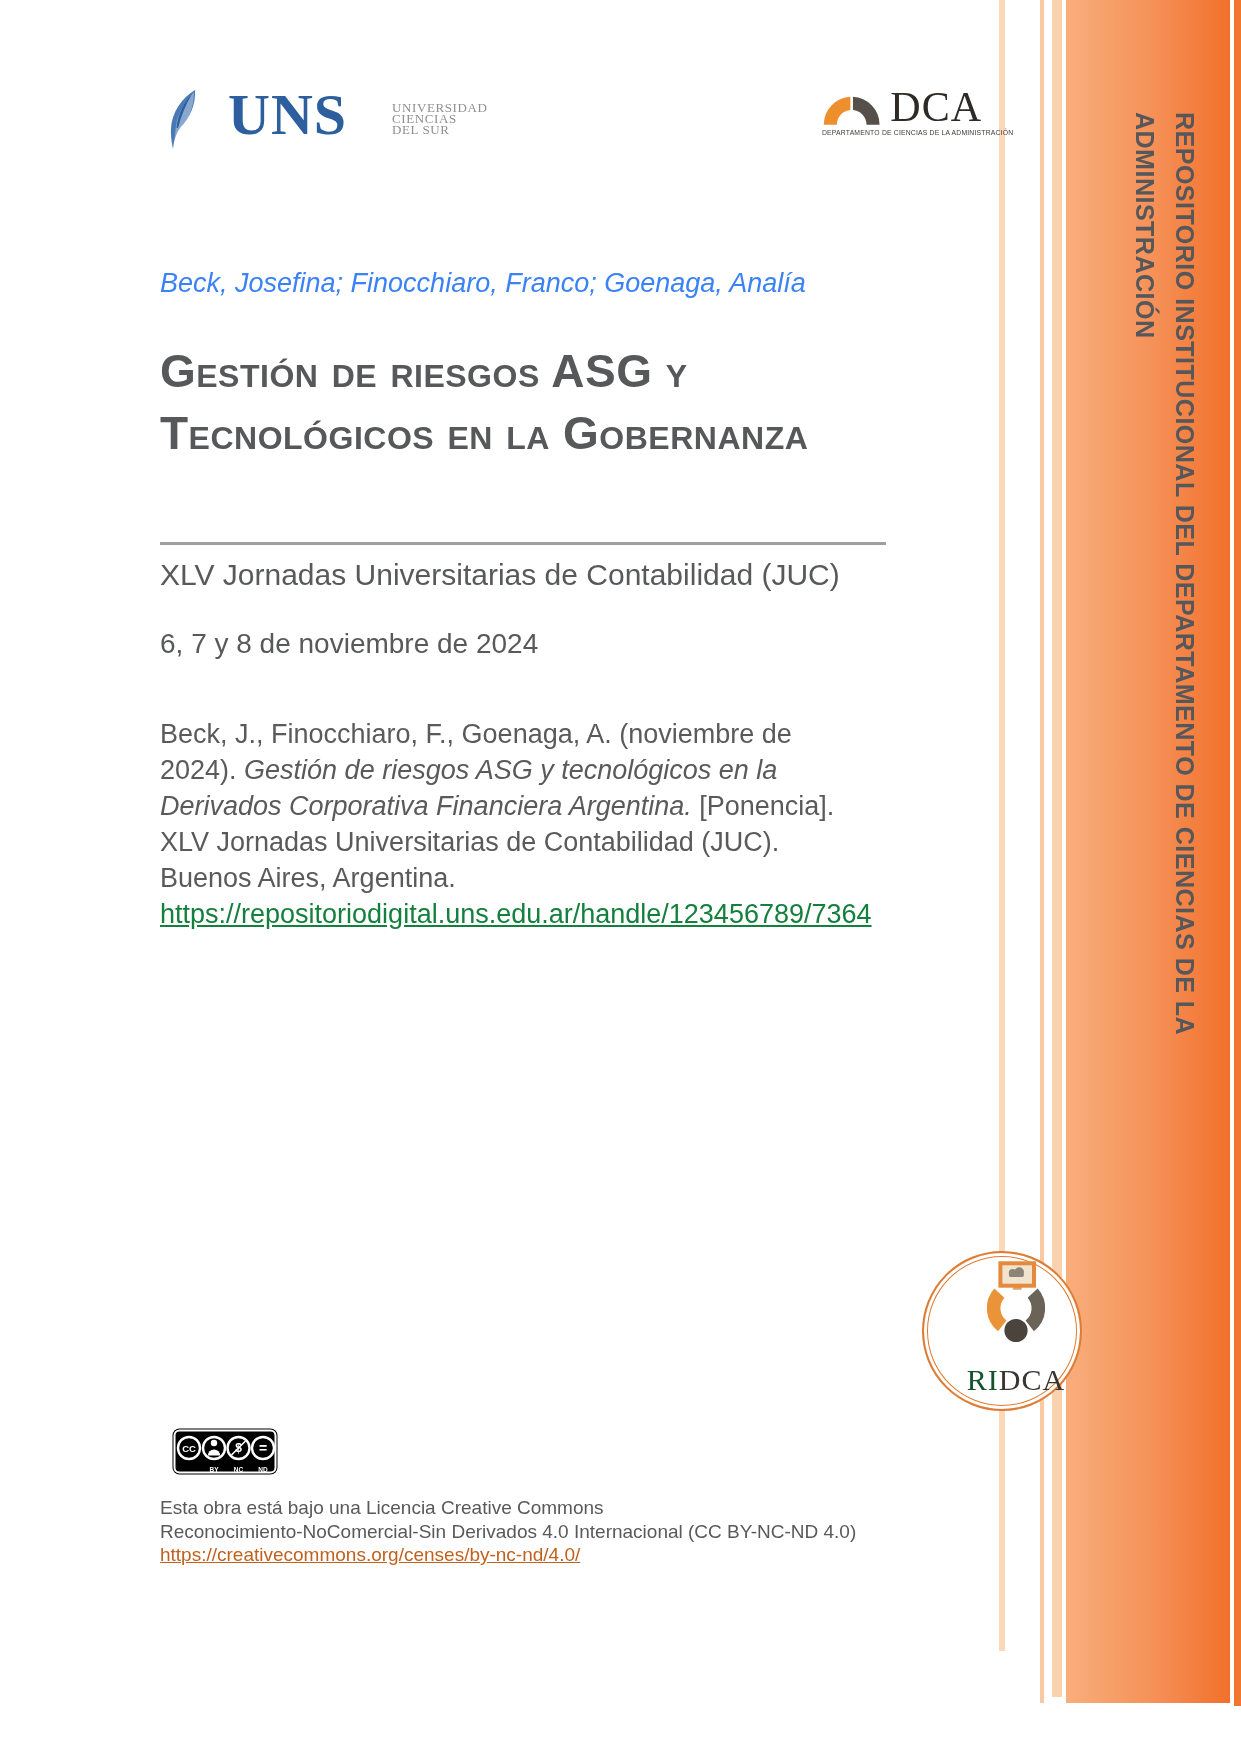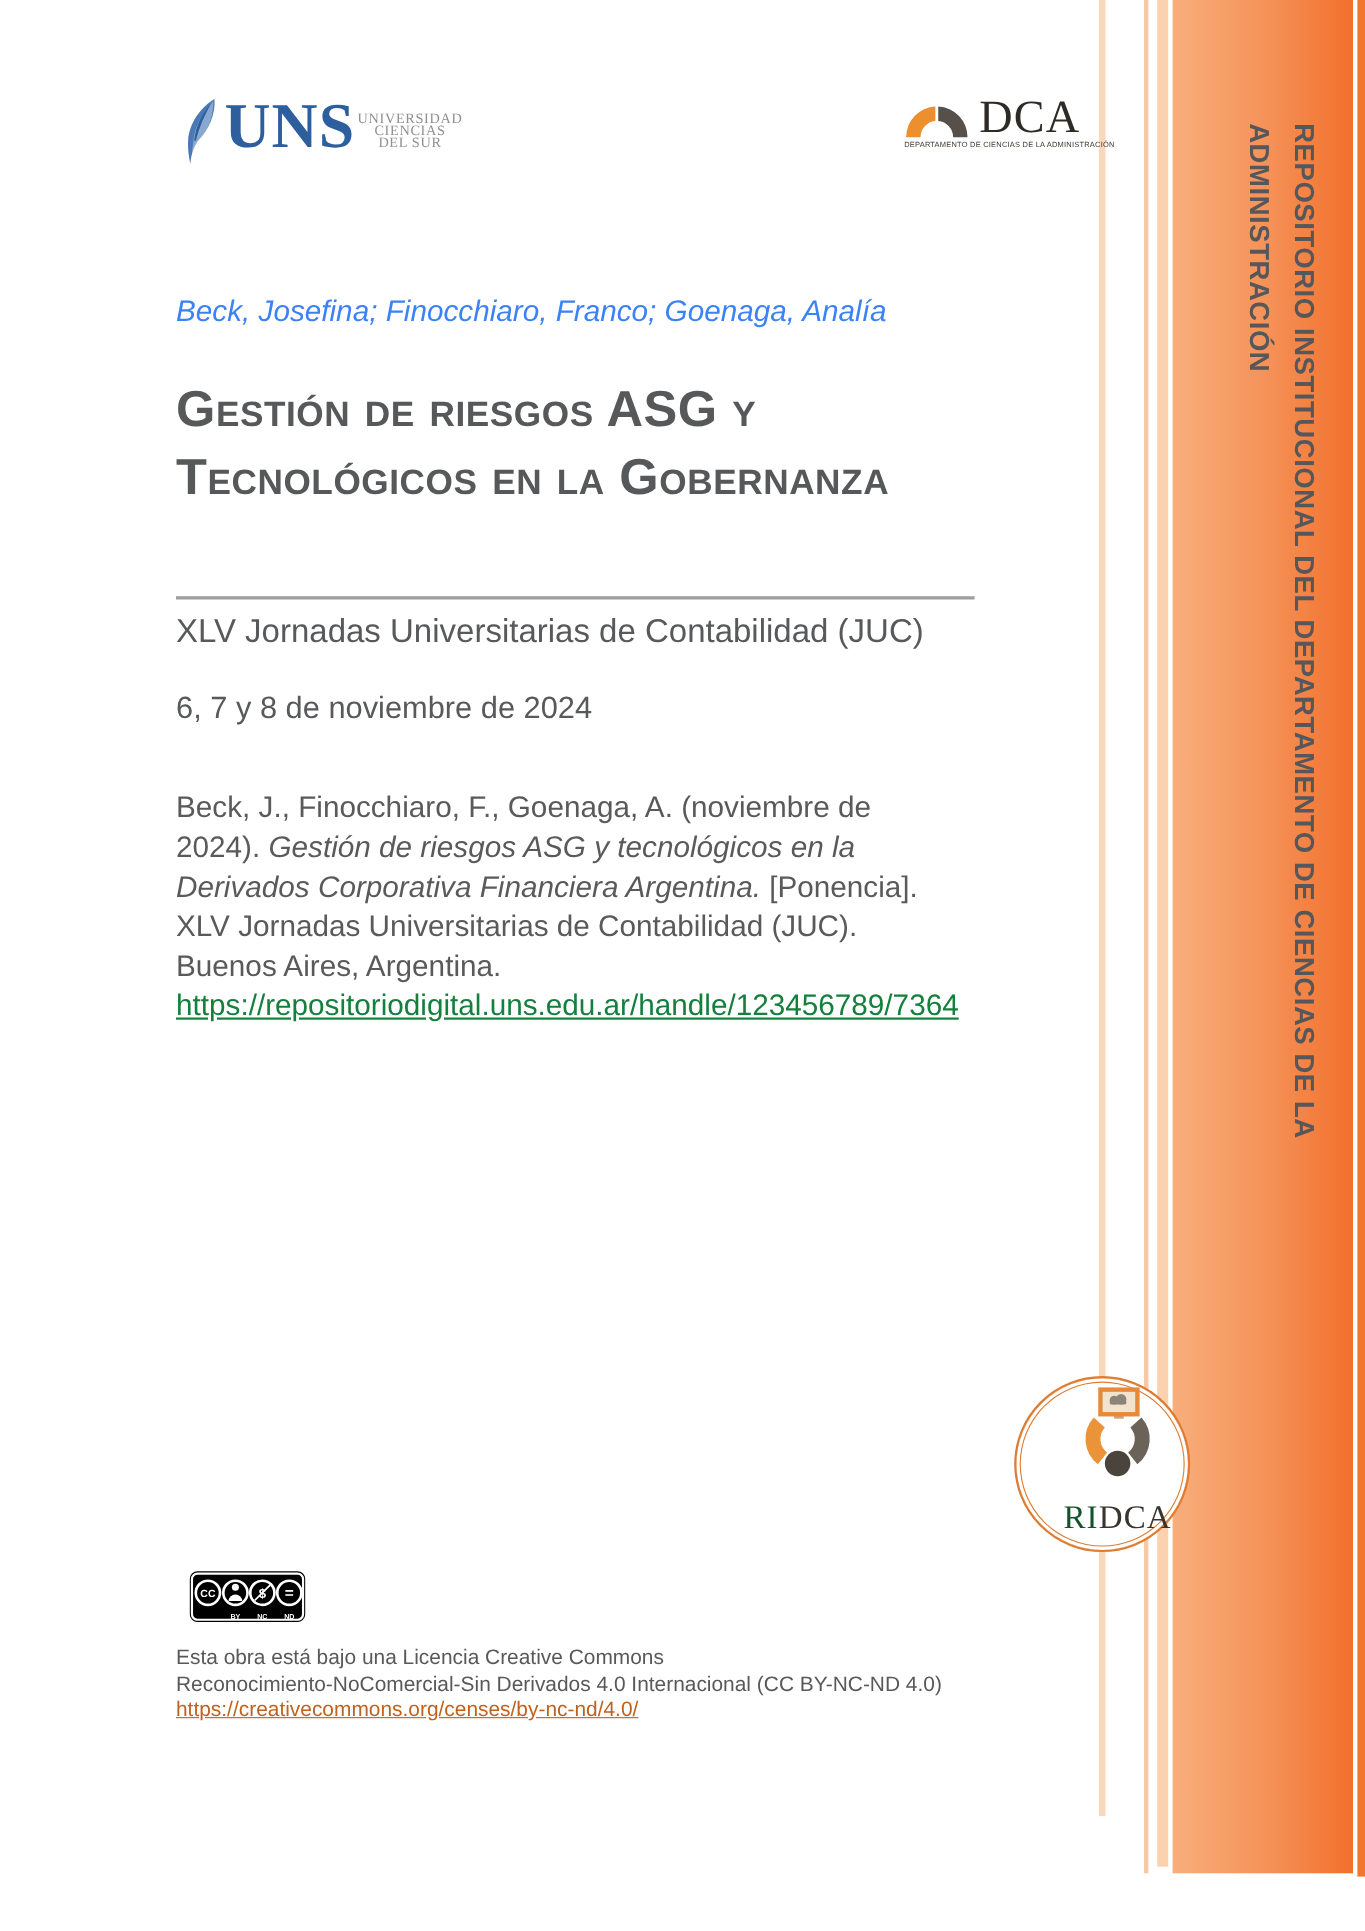--- a/index.html
+++ b/index.html
@@ -23,29 +23,29 @@
   .banner-text{
     position:absolute;top:112px;right:36px;
     writing-mode:vertical-rl;
     font-weight:700;font-size:25px;line-height:1.62;
     letter-spacing:0.5px;color:#56575a;
     white-space:nowrap;
   }
   .banner-text span{display:block;}
 
   
-  .uns-logo{position:absolute;left:168px;top:86px;display:flex;align-items:flex-start;}
+  .uns-logo{position:absolute;left:168px;top:86px;display:flex;align-items:flex-start;gap:24px;}
   .uns-feather{width:34px;height:62px;margin-top:2px;}
   .uns-acronym{
     font-family:"Liberation Serif",serif;font-weight:700;
     font-size:58px;line-height:58px;color:#2d5f9e;margin-left:2px;letter-spacing:1px;
   }
-  .uns-names{margin-left:2px;margin-top:16px;
+  .uns-names{margin-left:21px;margin-top:16px;
     font-family:"Liberation Serif",serif;font-size:13px;line-height:11px;
-    color:#8f8f8f;letter-spacing:0.6px;text-align:center;}
+    color:#8f8f8f;letter-spacing:0.6px;}
   .uns-names div{margin-bottom:0;}
 
   
   .dca-logo{position:absolute;left:822px;top:88px;width:160px;}
   .dca-top{display:flex;align-items:flex-end;}
   .dca-arch{width:68px;height:34px;}
   .dca-acronym{
     font-family:"Liberation Serif",serif;font-size:42px;line-height:38px;
     color:#2f2a26;margin-left:9px;letter-spacing:1px;
   }

